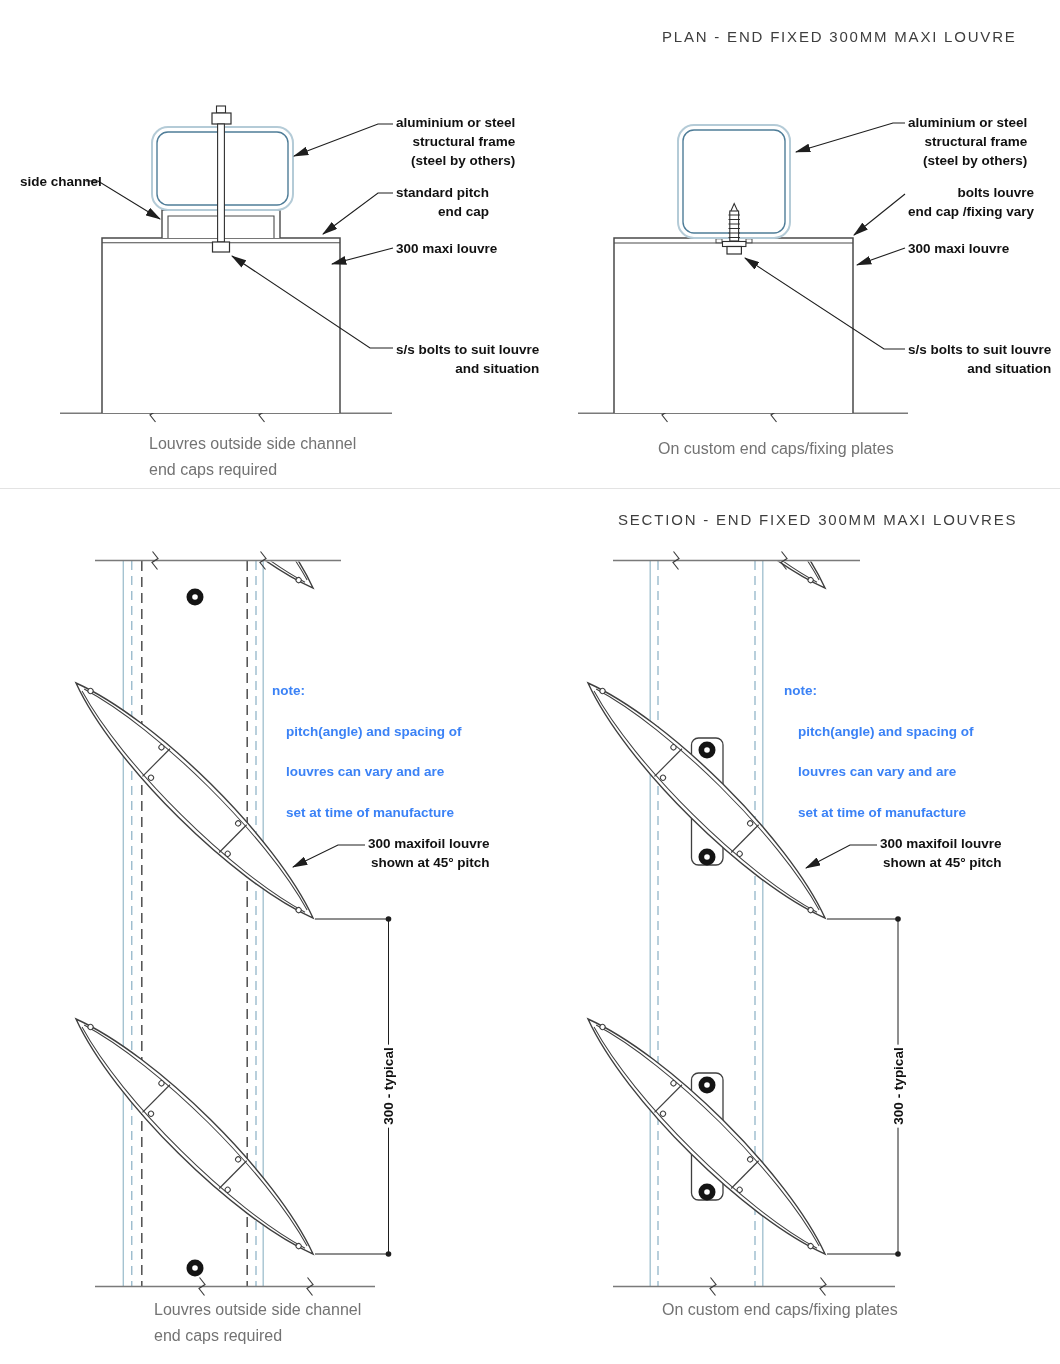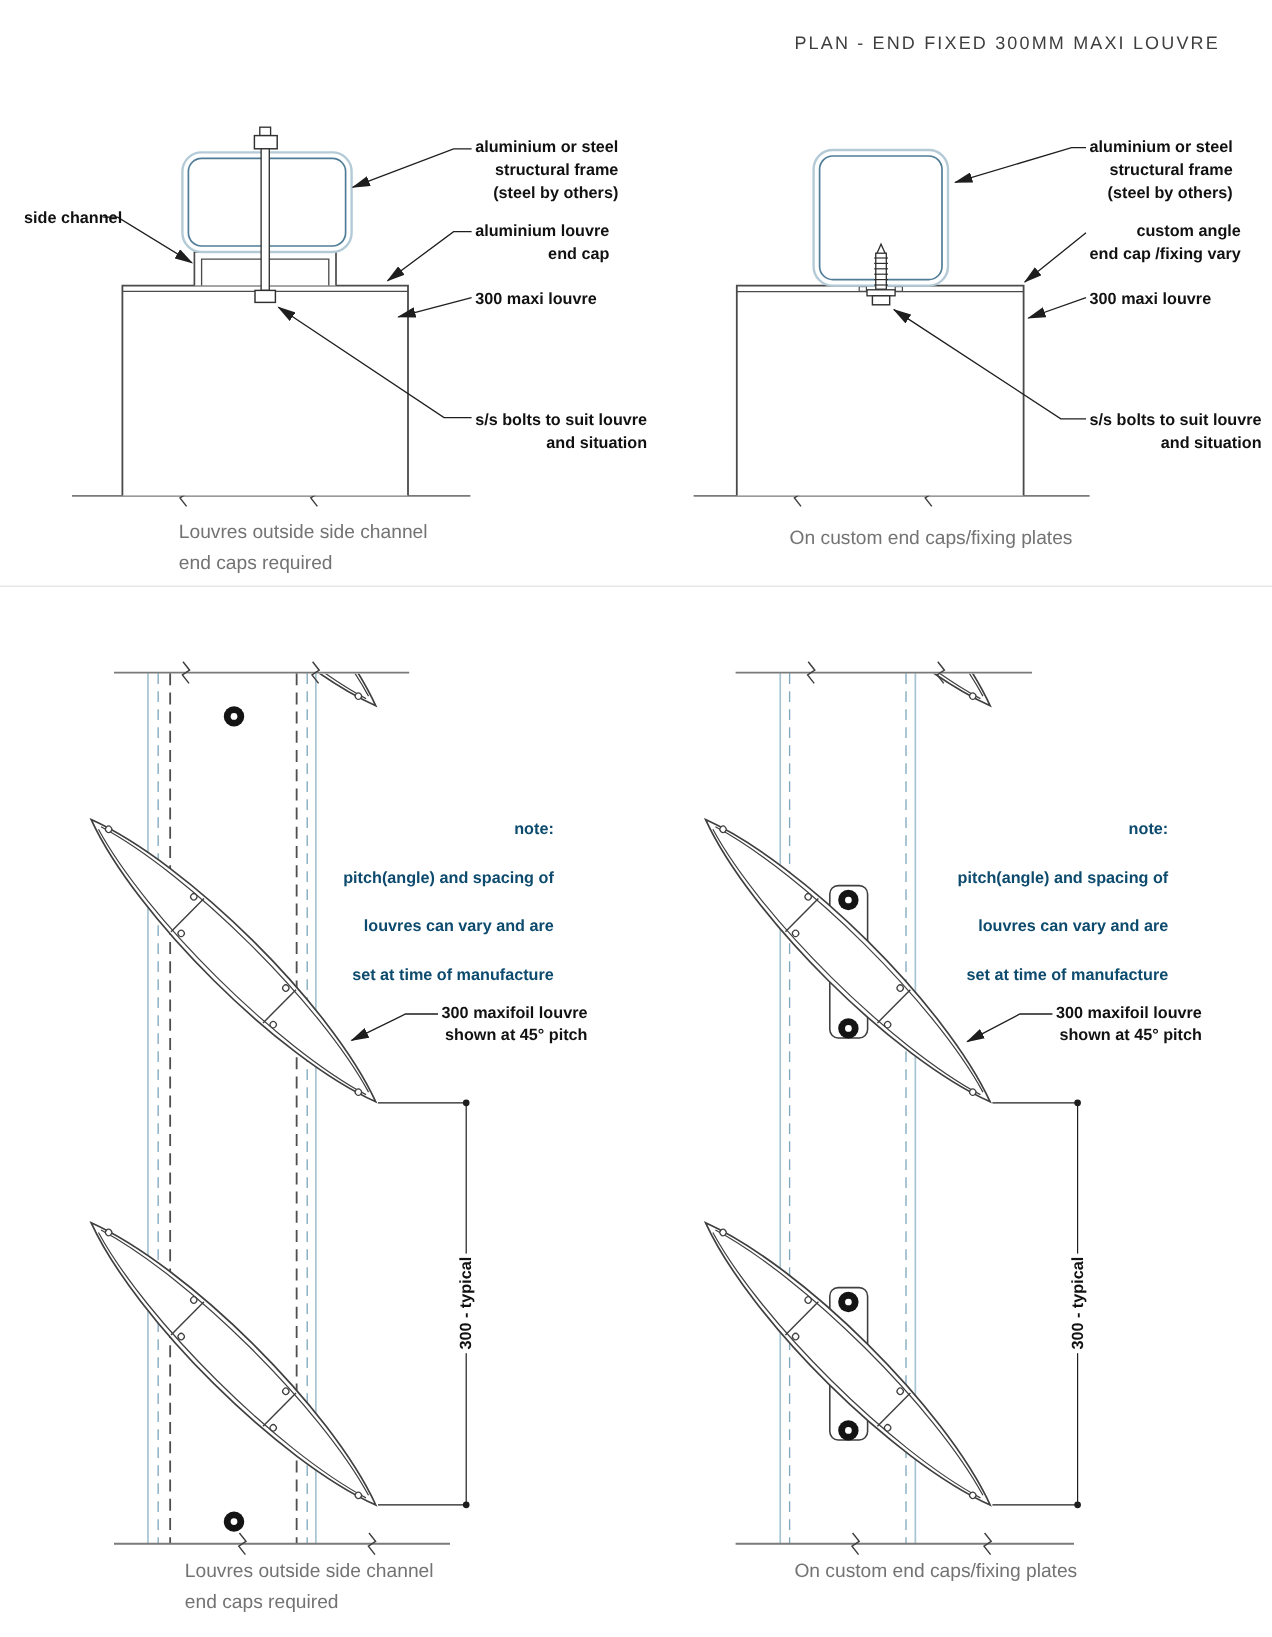--- a/index.html
+++ b/index.html
@@ -3,21 +3,21 @@
 <meta charset="utf-8">
 <style>
   html,body{margin:0;padding:0;background:#fff;}
   #page{position:relative;width:1060px;height:1364px;background:#fff;overflow:hidden;
         font-family:Liberation Sans, sans-serif;}
   #linework{position:absolute;left:0;top:0;}
   .txt{position:absolute;white-space:nowrap;}
   .title{font-size:15px;letter-spacing:1.8px;color:#3e3e3e;}
   .lbl{font-size:13.5px;font-weight:600;color:#111;line-height:19px;text-align:right;}
   .cap{font-size:16px;color:#737373;line-height:26px;}
-  .note{font-size:13.5px;font-weight:600;color:#0c4a6e;line-height:18.5px;text-align:right;}
+  .note{font-size:13.5px;font-weight:600;color:#3b82f6;line-height:18.5px;}
   .note .ind{margin-left:14px;margin-top:22px;}
   .dim{font-size:13.5px;font-weight:600;color:#111;background:#fff;padding:0 3px;
        transform:translate(-50%,-50%) rotate(-90deg);}
   .divider{position:absolute;left:0;top:488px;width:1060px;height:1px;background:#e3e3e3;}
 </style>
 </head>
 <body>
 
 <div id="page">
 
@@ -172,49 +172,50 @@
         <circle cx="898" cy="919" r="2.8" fill="#1e1e1e" stroke="none"></circle>
         <circle cx="898" cy="1254" r="2.8" fill="#1e1e1e" stroke="none"></circle>
       </g>
       <path d="M877,845 H850 L806,868" marker-end="url(#arr)" stroke="#1e1e1e" stroke-width="1.1" fill="none"></path>
     </g>
   </svg>
 
   <div class="divider"></div>
 
   <div class="txt title" style="left:662px;top:28px">PLAN - END FIXED 300MM MAXI LOUVRE</div>
+  <div class="txt title" style="left:618px;top:511px">SECTION - END FIXED 300MM MAXI LOUVRES</div>
 
   <div class="txt lbl" style="left:20px;top:172px">side channel</div>
 
   <div class="txt lbl" style="left:396px;top:113px">
     <div>aluminium or steel</div>
     <div>structural frame</div>
     <div>(steel by others)</div>
   </div>
   <div class="txt lbl" style="left:396px;top:183px">
-    <div>aluminium louvre</div>
+    <div>standard pitch</div>
     <div>end cap</div>
   </div>
   <div class="txt lbl" style="left:396px;top:239px">300 maxi louvre</div>
   <div class="txt lbl" style="left:396px;top:340px">
     <div>s/s bolts to suit louvre</div>
     <div>and situation</div>
   </div>
   <div class="txt cap" style="left:149px;top:431px">
     <div>Louvres outside side channel</div>
     <div>end caps required</div>
   </div>
 
   <div class="txt lbl" style="left:908px;top:113px">
     <div>aluminium or steel</div>
     <div>structural frame</div>
     <div>(steel by others)</div>
   </div>
   <div class="txt lbl" style="left:908px;top:183px">
-    <div>custom angle</div>
+    <div>bolts louvre</div>
     <div>end cap /fixing vary</div>
   </div>
   <div class="txt lbl" style="left:908px;top:239px">300 maxi louvre</div>
   <div class="txt lbl" style="left:908px;top:340px">
     <div>s/s bolts to suit louvre</div>
     <div>and situation</div>
   </div>
   <div class="txt cap" style="left:658px;top:436px">On custom end caps/fixing plates</div>
 
   <div class="txt note" style="left:272px;top:682px">

